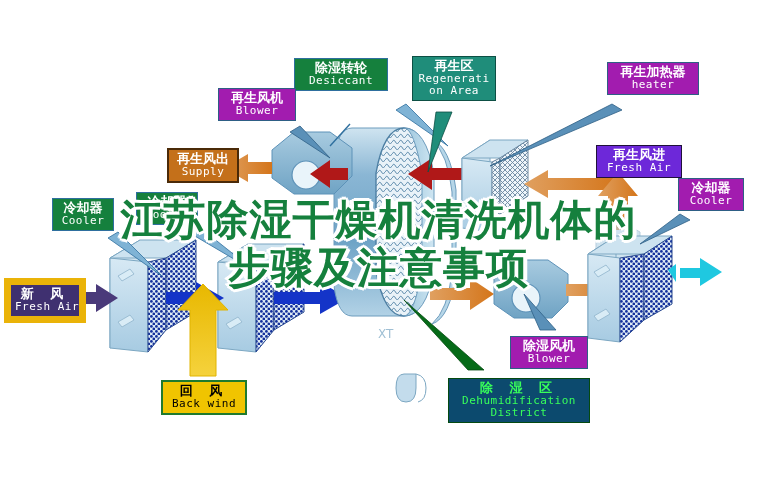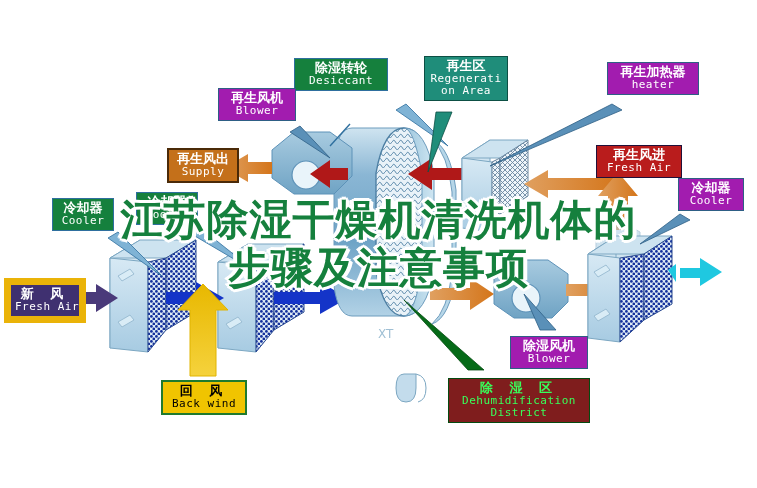--- a/index.html
+++ b/index.html
@@ -62,31 +62,31 @@
     background:#c4701a;
     border:2px solid #4a2a08;
     color:#ffffff;
   }
   .s-purple{
     background:#3f3070;
     border:7px solid #eab308;
     color:#ffffff;
   }
   .s-purple2{
-    background:#b91c1c;
+    background:#6d28d9;
     border:1px solid #20103a;
     color:#ffffff;
   }
   .s-teal{
     background:#1f8d7a;
     border:1px solid #0d4f44;
     color:#ffffff;
   }
   .s-green{
-    background:#7f1d1d;
+    background:#0c4a6e;
     border:1px solid #044a10;
     color:#38ff5a;
   }
   .s-cyan{
     background:#1fd4e8;
     border:2px solid #1a3f8f;
     color:#123a8a;
   }
   .s-yellow{
     background:#f0c400;
@@ -312,21 +312,21 @@
   <div class="lbl s-lightblue" style="left:294px; top:58px; width:94px;">
     <span class="cn">除湿转轮</span>
     <span class="en">Desiccant</span>
   </div>
 
   <div class="lbl s-steel" style="left:218px; top:88px; width:78px;">
     <span class="cn">再生风机</span>
     <span class="en">Blower</span>
   </div>
 
-  <div class="lbl s-teal" style="left:424px; top:56px; width:84px;">
+  <div class="lbl s-teal" style="left:412px; top:56px; width:84px;">
     <span class="cn">再生区</span>
     <span class="en">Regenerati</span>
     <span class="en">on Area</span>
   </div>
 
   <div class="lbl s-steel" style="left:607px; top:62px; width:92px;">
     <span class="cn">再生加热器</span>
     <span class="en">heater</span>
   </div>
 

